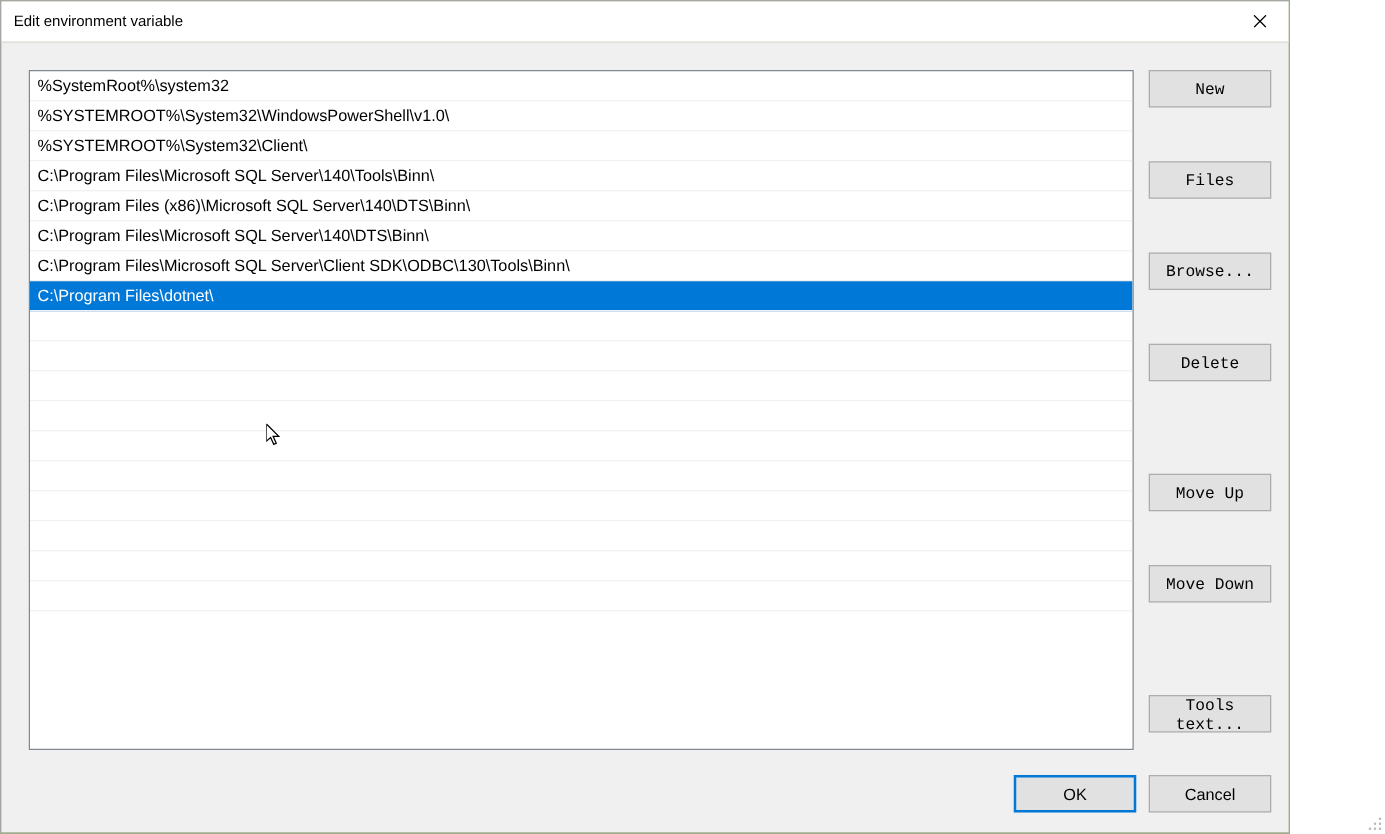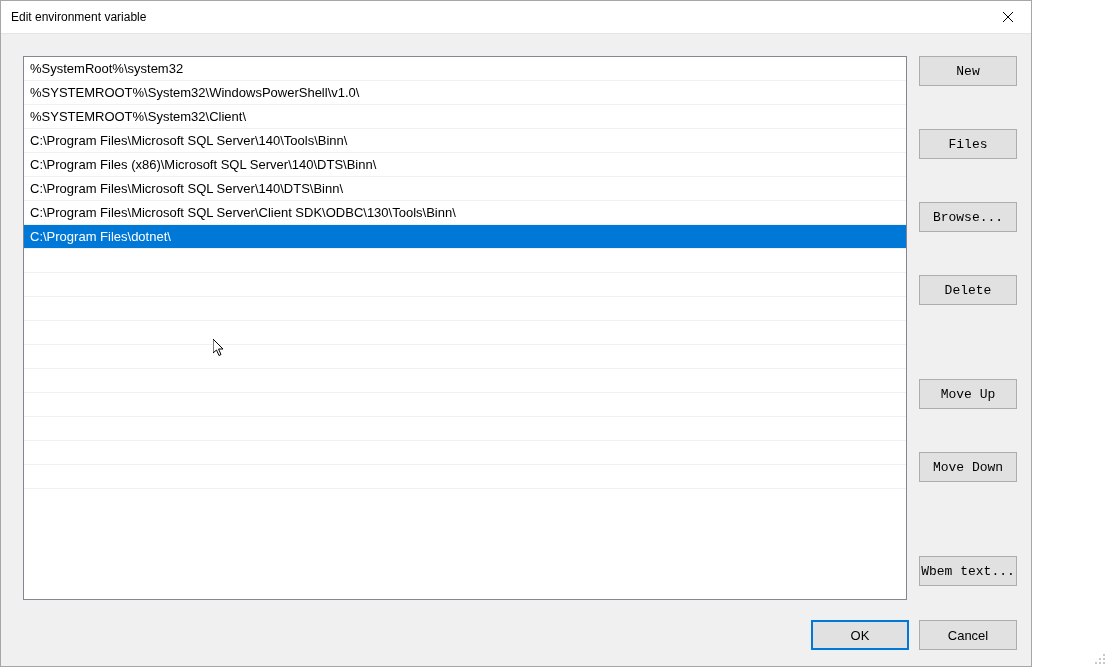--- a/index.html
+++ b/index.html
@@ -166,21 +166,21 @@
         <button class="btn">Files</button>
         <div class="spacer-sm"></div>
         <button class="btn">Browse...</button>
         <div class="spacer-sm"></div>
         <button class="btn">Delete</button>
         <div class="spacer-lg"></div>
         <button class="btn">Move Up</button>
         <div class="spacer-sm"></div>
         <button class="btn">Move Down</button>
         <div class="spacer-lg"></div>
-        <button class="btn">Wbem text...</button>
+        <button class="btn">Tools text...</button>
       </div>
     </div>
     <div class="footer">
       <button class="btn default">OK</button>
       <button class="btn">Cancel</button>
     </div>
   </div>
 </div>
 
 <svg class="cursor" width="16" height="20" viewBox="0 0 16 20">

